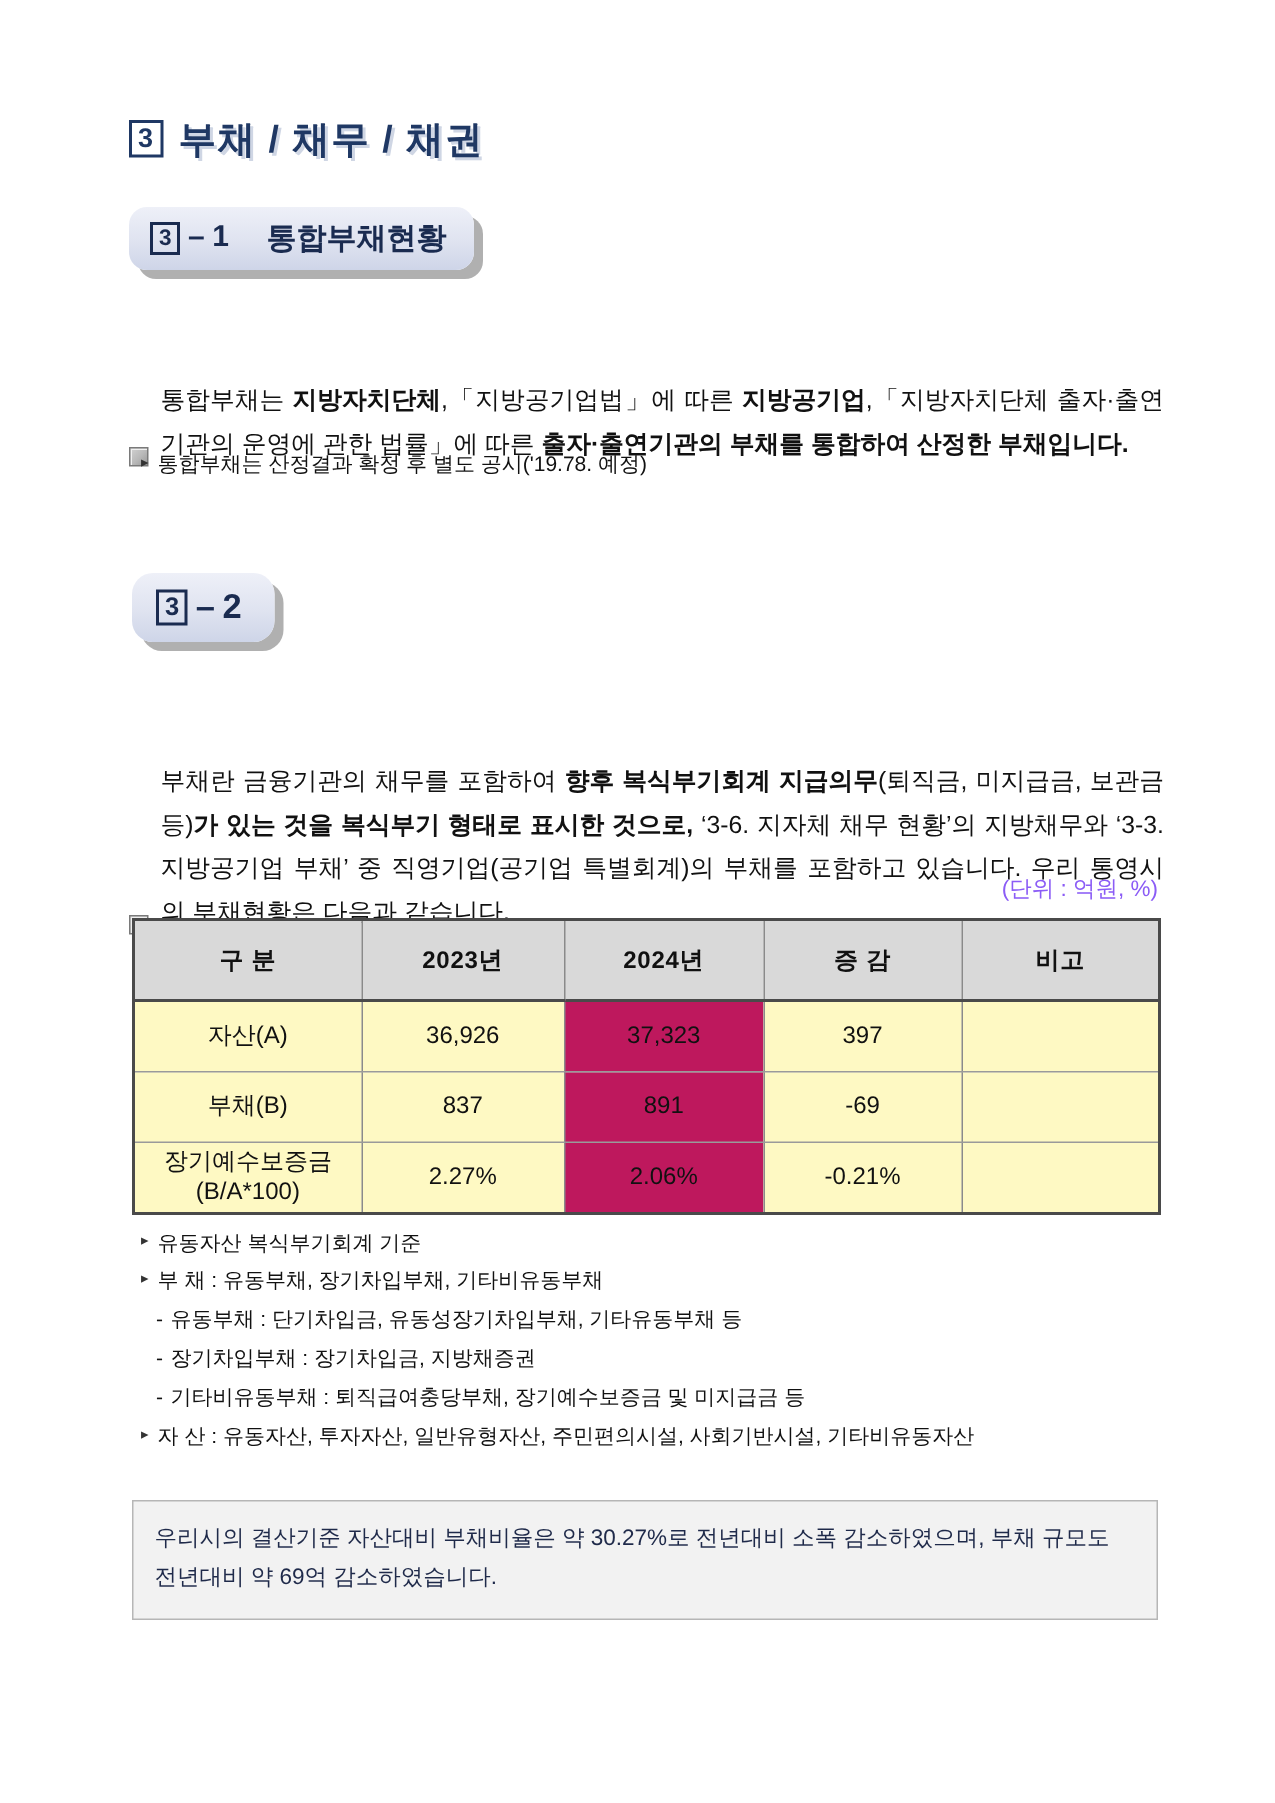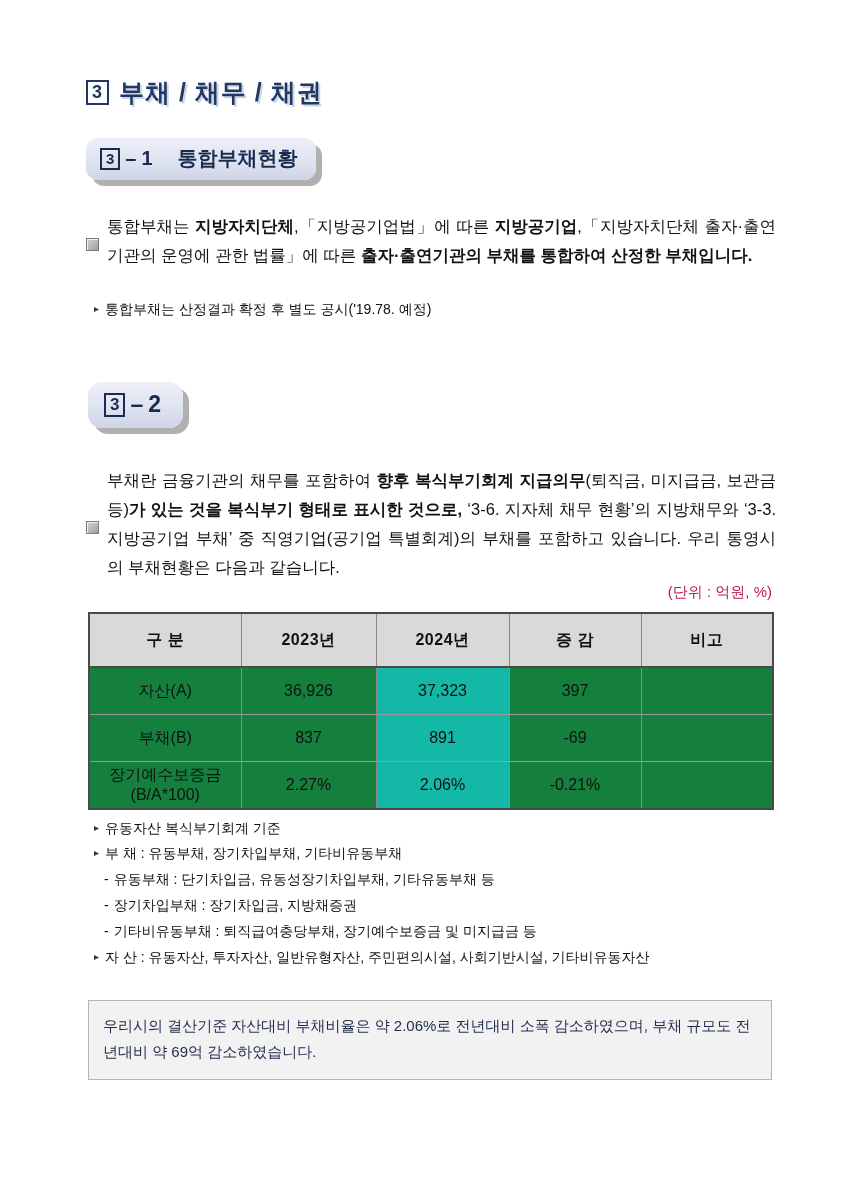--- a/index.html
+++ b/index.html
@@ -79,21 +79,22 @@
   .badge-1 { font-size: 20px; }
   .badge-1 .numbox { font-size: 15px; }
   .badge-2 { font-size: 23px; padding: 9px 22px 10px 16px; border-radius: 14px; }
   .badge-2 .numbox { font-size: 17px; }
   .badge-dash { padding: 0 2px; }
 
   
   .para-block {
     position: absolute;
     display: flex;
-    align-items: center;
+    align-items: flex-end;
+    margin-top: 41px;
   }
   .sq-bullet {
     width: 13px;
     height: 13px;
     flex: 0 0 13px;
     margin-top: 6px;
     margin-right: 8px;
     background: linear-gradient(135deg, #d2d2d2 0%, #b8b8b8 55%, #9a9a9a 100%);
     border: 1px solid #7a7a7a;
     box-shadow: inset 1px 1px 0 #f0f0f0;
@@ -129,21 +130,21 @@
     margin-right: 5px;
     line-height: 22px;
   }
 
   
   .unit-label {
     position: absolute;
     right: 78px;
     top: 583px;
     font-size: 15px;
-    color: #be185d;
+    color: #8b5cf6;
     white-space: nowrap;
   }
 
   
   .tbl-wrap {
     position: absolute;
     left: 88px;
     top: 612px;
     width: 632px;
   }
@@ -165,22 +166,22 @@
     padding: 0;
     height: 46px;
   }
   table.debt thead th {
     background: #d9d9d9;
     font-weight: bold;
     height: 52px;
     border-bottom: 2px solid #4a4a4a;
     letter-spacing: 0.5px;
   }
-  table.debt tbody td { background: #15803d; }
-  table.debt tbody td.hl { background: #14b8a6; }
+  table.debt tbody td { background: #fef9c3; }
+  table.debt tbody td.hl { background: #be185d; }
   td.label-cell { line-height: 20px; }
   .col1 { width: 152px; }
   .col2 { width: 135px; }
   .col3 { width: 133px; }
   .col4 { width: 132px; }
   .col5 { width: 132px; }
 
   
   .summary {
     position: absolute;
@@ -306,16 +307,16 @@
   <div class="arrow-line" style="left:104px; top:920px;">
     <span class="dashmark">-</span>
     <span>기타비유동부채 : 퇴직급여충당부채, 장기예수보증금 및 미지급금 등</span>
   </div>
   <div class="arrow-line" style="left:94px; top:946px;">
     <span class="tri">▸</span>
     <span>자 산 : 유동자산, 투자자산, 일반유형자산, 주민편의시설, 사회기반시설, 기타비유동자산</span>
   </div>
 
   <div class="summary">
-    <span>우리시의 결산기준 자산대비 부채비율은 약 2.06%로 전년대비 소폭 감소하였으며, 부채 규모도 전년대비 약 69억 감소하였습니다.</span>
+    <span>우리시의 결산기준 자산대비 부채비율은 약 30.27%로 전년대비 소폭 감소하였으며, 부채 규모도 전년대비 약 69억 감소하였습니다.</span>
   </div>
 
 </div>
 
 </body></html>

